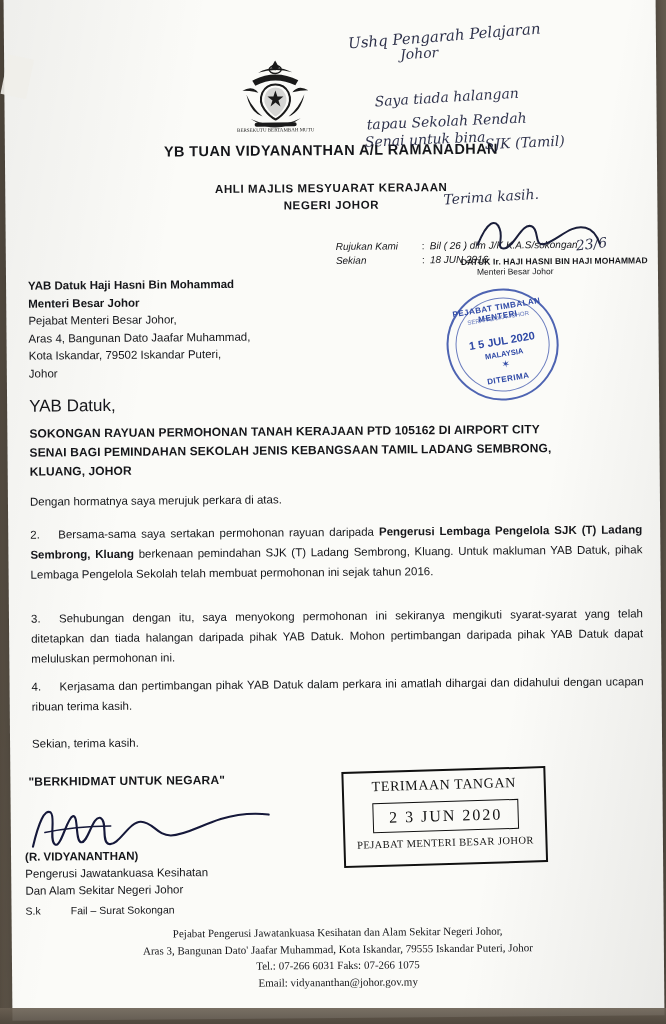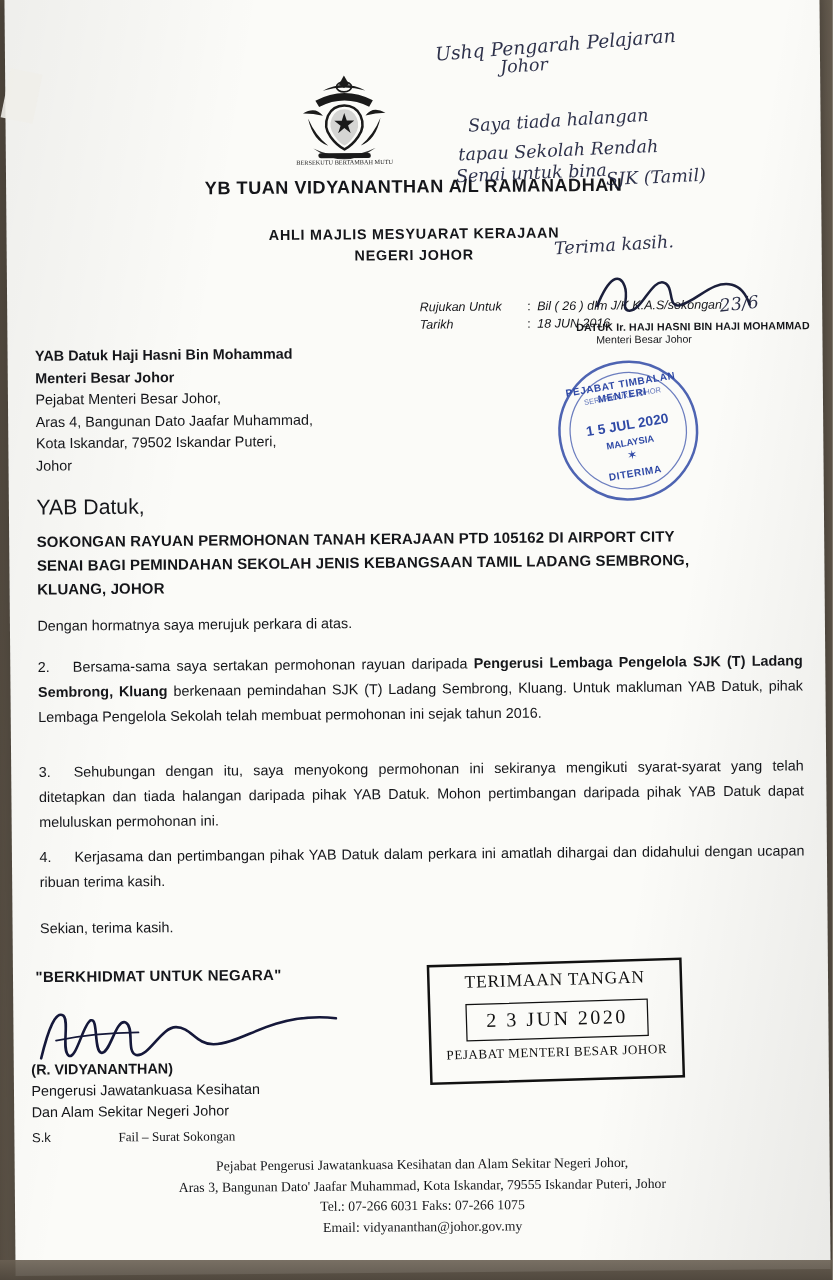--- a/index.html
+++ b/index.html
@@ -173,21 +173,21 @@
     top: 852px;
     font-size: 11.5px;
     line-height: 17px;
   }
   .sk {
     position: absolute;
     left: 14px;
     top: 908px;
     font-size: 10.5px;
   }
-  .sk .fail { margin-left: 54px; font-family: Liberation Serif, serif; }
+  .sk .fail { margin-left: 30px; }
 
   
   .hand-sign-main {
     position: absolute;
     left: 14px;
     top: 806px;
     width: 250px;
     height: 52px;
   }
 
@@ -381,26 +381,26 @@
           </g>
         </svg>
       </div>
 
       <div class="name-line">YB TUAN VIDYANANTHAN A/L RAMANADHAN</div>
       <div class="title-line1">AHLI MAJLIS MESYUARAT KERAJAAN</div>
       <div class="title-line2">NEGERI JOHOR</div>
 
       <div class="refblock">
         <div class="refrow">
-          <span class="reflabel">Rujukan Untuk</span>
+          <span class="reflabel">Rujukan Kami</span>
           <span class="refcolon">:</span>
           <span class="refval">Bil ( 26 ) dlm J/K K.A.S/sokongan</span>
         </div>
         <div class="refrow">
-          <span class="reflabel">Tarikh</span>
+          <span class="reflabel">Sekian</span>
           <span class="refcolon">:</span>
           <span class="refval">18 JUN 2016</span>
         </div>
       </div>
       <div class="ref-sign-name">DATUK Ir. HAJI HASNI BIN HAJI MOHAMMAD</div>
       <div class="ref-sign-title">Menteri Besar Johor</div>
 
       <div class="addr">
         <div class="b">YAB Datuk Haji Hasni Bin Mohammad</div>
         <div class="b">Menteri Besar Johor</div>

